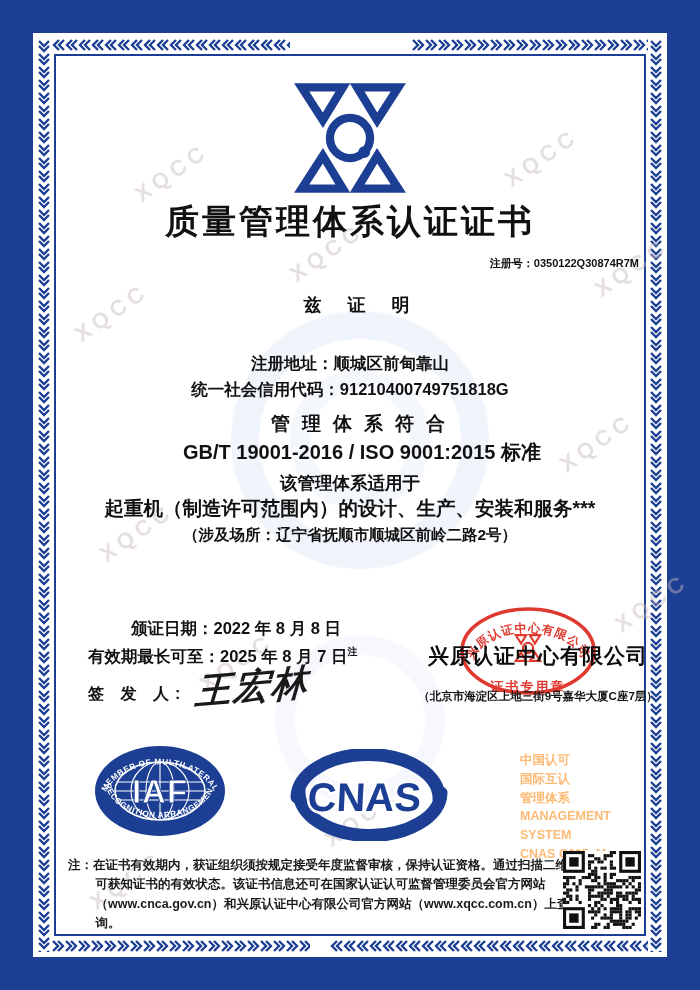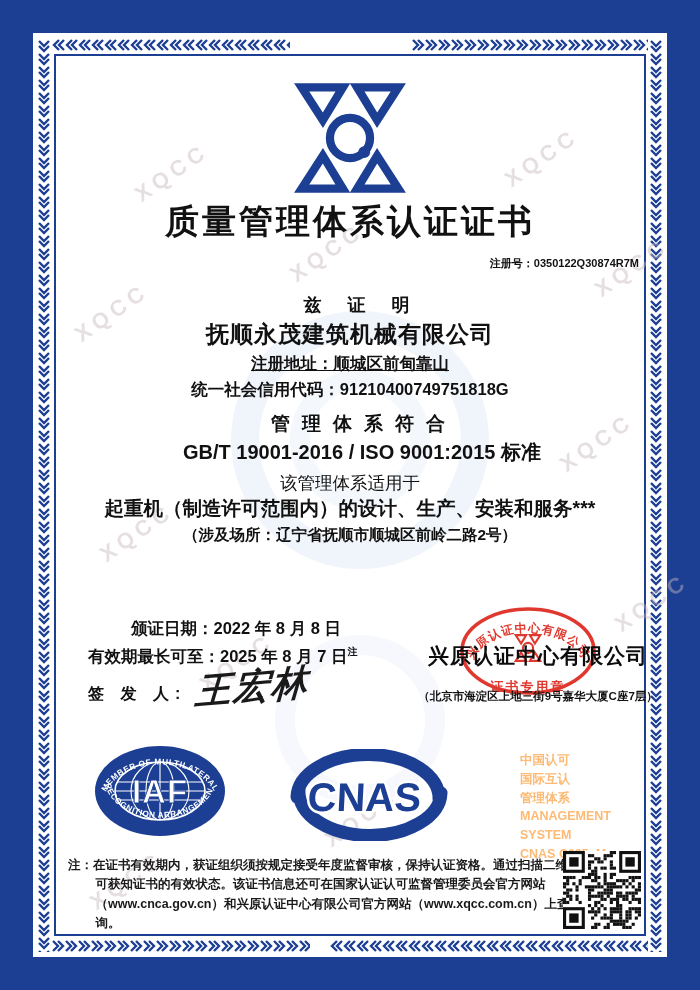--- a/index.html
+++ b/index.html
@@ -12,25 +12,25 @@
   .wm{position:absolute;color:rgba(200,185,190,0.45);font-weight:700;font-size:22px;letter-spacing:5px;transform:rotate(-35deg);pointer-events:none;white-space:nowrap;}
   .wm-ring{position:absolute;pointer-events:none;}
   
   .content{position:absolute;left:57px;top:57px;right:57px;bottom:57px;}
   .logo-top{position:absolute;left:50%;top:22px;transform:translateX(-50%);color:#1c3f94;}
   .title{position:absolute;left:0;right:0;top:142px;text-align:center;font-size:34px;font-weight:900;color:#111;letter-spacing:3px;}
   .regline{position:absolute;right:4px;top:199px;font-size:11px;font-weight:700;color:#111;}
   .cert-center{position:absolute;left:0;right:0;text-align:center;color:#111;}
   .l-certify{top:236px;font-size:18px;font-weight:700;letter-spacing:26px;padding-left:39px;}
   .l-company{top:262px;font-size:23px;font-weight:800;letter-spacing:1px;}
-  .l-addr{top:296px;font-size:16.5px;font-weight:700;text-decoration:underline;}
+  .l-addr{top:296px;font-size:16.5px;font-weight:700;}
   .l-credit{top:322px;font-size:16.5px;font-weight:700;}
   .l-conform{top:354px;font-size:19px;font-weight:700;letter-spacing:12px;padding-left:28px;}
   .l-standard{top:382px;font-size:20px;font-weight:700;margin-left:24px;}
-  .l-scopehead{top:414px;font-size:17.5px;font-weight:400;}
+  .l-scopehead{top:414px;font-size:17.5px;font-weight:700;}
   .l-scope{top:438px;font-size:19.5px;font-weight:800;}
   .l-sites{top:468px;font-size:15.5px;font-weight:700;}
   .l-issue{position:absolute;left:31px;top:561px;font-size:16.5px;font-weight:700;color:#111;margin-left:43px;}
   .l-valid{position:absolute;left:31px;top:588px;font-size:16.5px;font-weight:700;color:#111;}
   .l-valid sup{font-size:10px;}
   .l-signer{position:absolute;left:31px;top:627px;font-size:16px;font-weight:600;letter-spacing:6px;color:#111;}
   .signature{position:absolute;left:138px;top:606px;font-size:36px;font-weight:800;color:#1a1a1a;transform:rotate(-5deg) skewX(-8deg);font-style:italic;letter-spacing:2px;}
   .stamp{position:absolute;left:371px;top:528px;opacity:.93;}
   .issuer-name{position:absolute;left:348px;top:585px;width:266px;text-align:center;font-family:"Liberation Serif","DejaVu Serif",serif;font-size:21px;font-weight:700;color:#0c0c0c;letter-spacing:1px;}
   .issuer-addr{position:absolute;left:338px;top:632px;width:286px;text-align:center;font-size:11.5px;font-weight:600;color:#111;}
@@ -126,21 +126,20 @@
       <use href="#xqcc-logo"></use>
     </svg>
 
     <div class="title">质量管理体系认证证书</div>
 
     <div class="regline">
       <span>注册号：</span><span>0350122Q30874R7M</span>
     </div>
 
     <div class="cert-center l-certify">兹证明</div>
-    <div class="cert-center l-company">抚顺永茂建筑机械有限公司</div>
     <div class="cert-center l-addr">注册地址：顺城区前甸靠山</div>
     <div class="cert-center l-credit">统一社会信用代码：91210400749751818G</div>
     <div class="cert-center l-conform">管理体系符合</div>
     <div class="cert-center l-standard">GB/T 19001-2016 / ISO 9001:2015 标准</div>
     <div class="cert-center l-scopehead">该管理体系适用于</div>
     <div class="cert-center l-scope">起重机（制造许可范围内）的设计、生产、安装和服务***</div>
     <div class="cert-center l-sites">（涉及场所：辽宁省抚顺市顺城区前岭二路2号）</div>
 
     <div class="l-issue">颁证日期：2022 年 8 月 8 日</div>
     <div class="l-valid"><span>有效期最长可至：2025 年 8 月 7 日</span><sup>注</sup></div>

